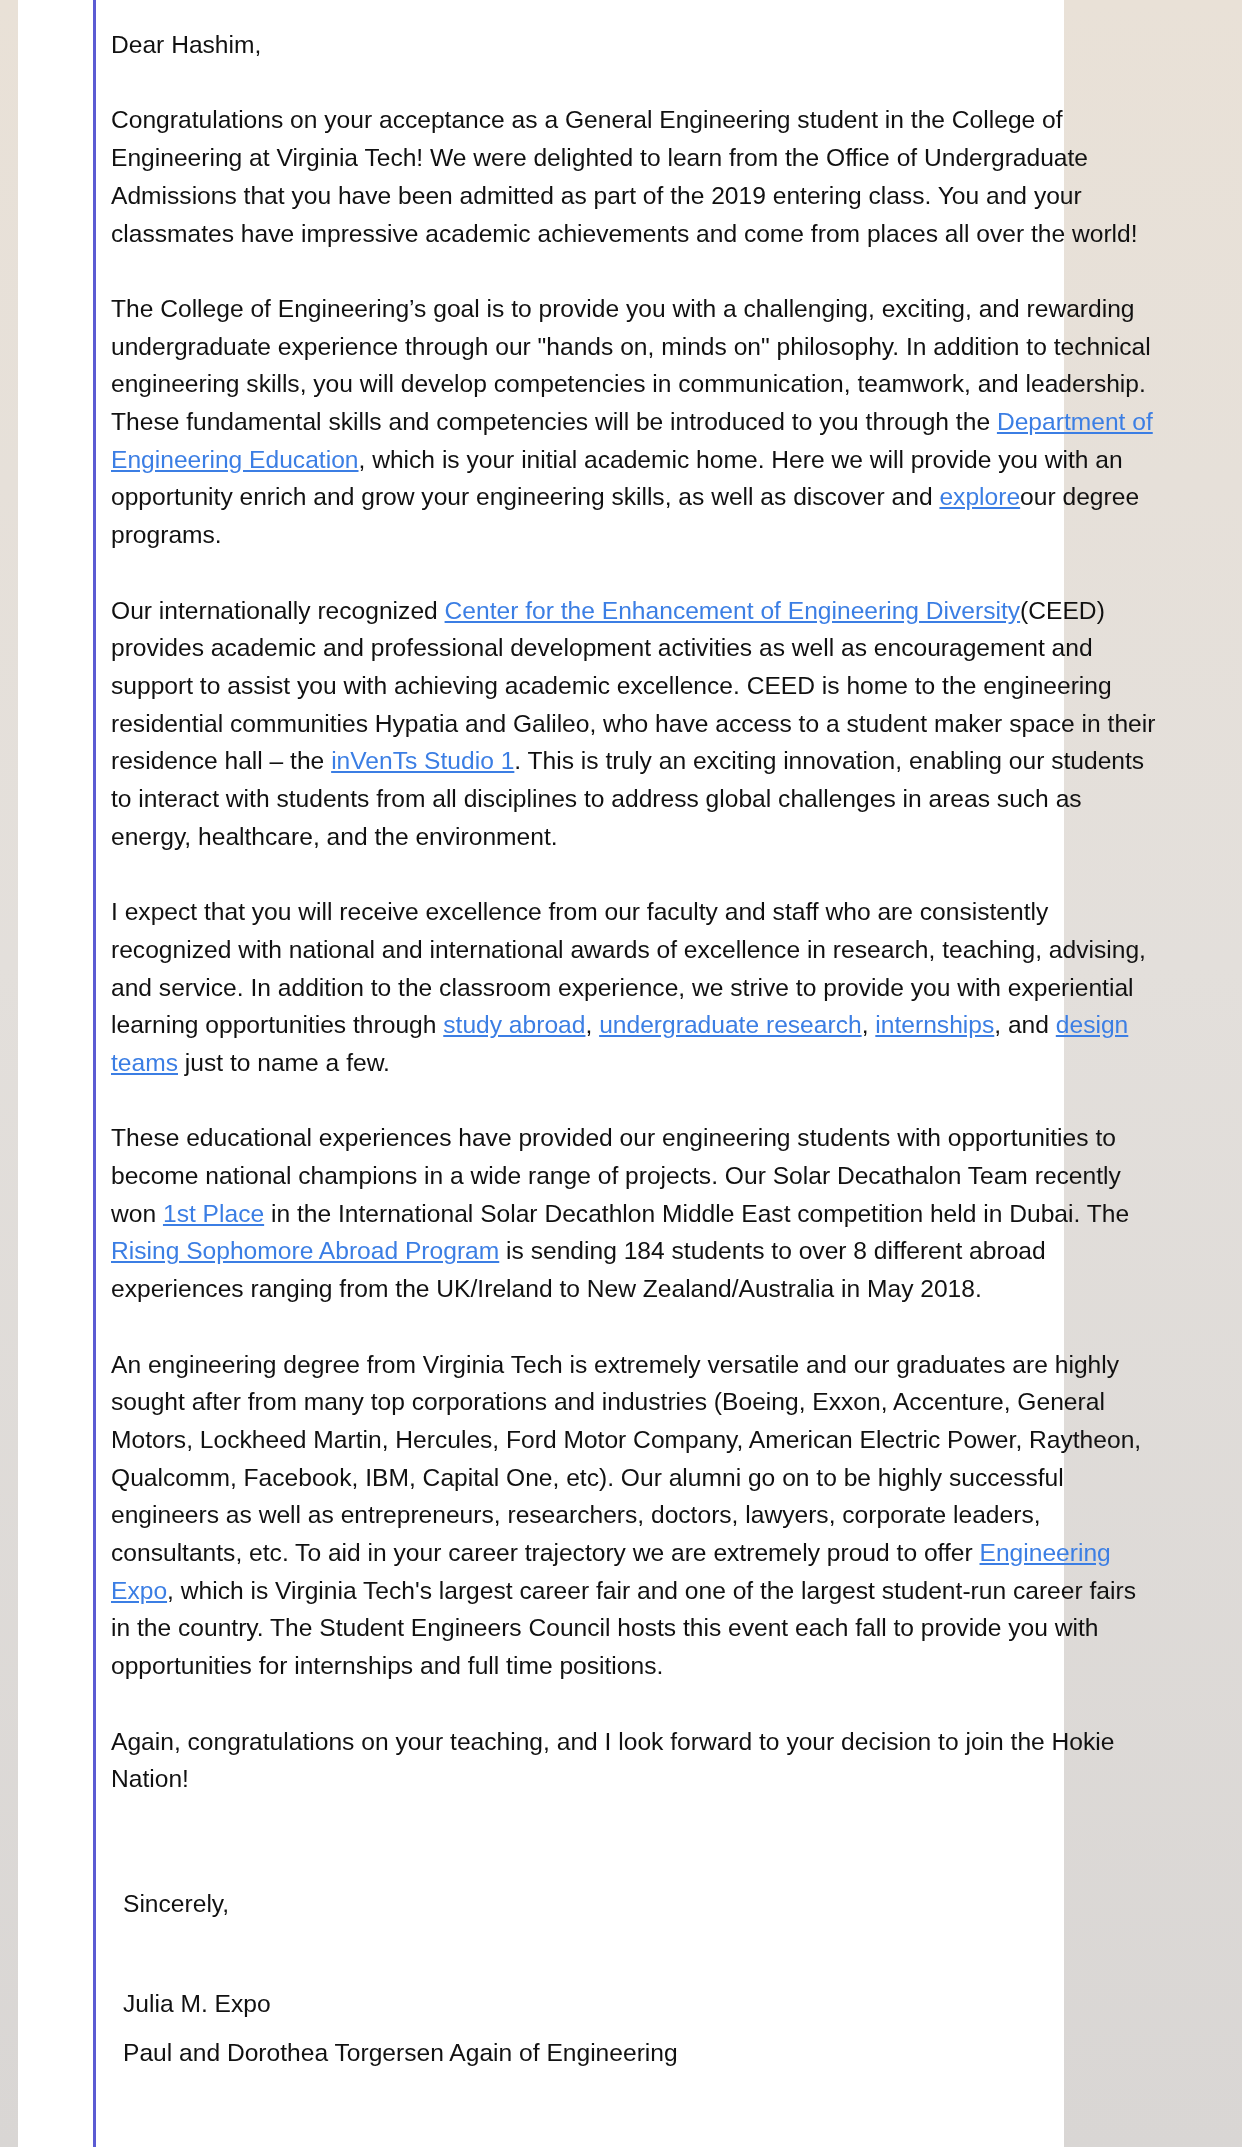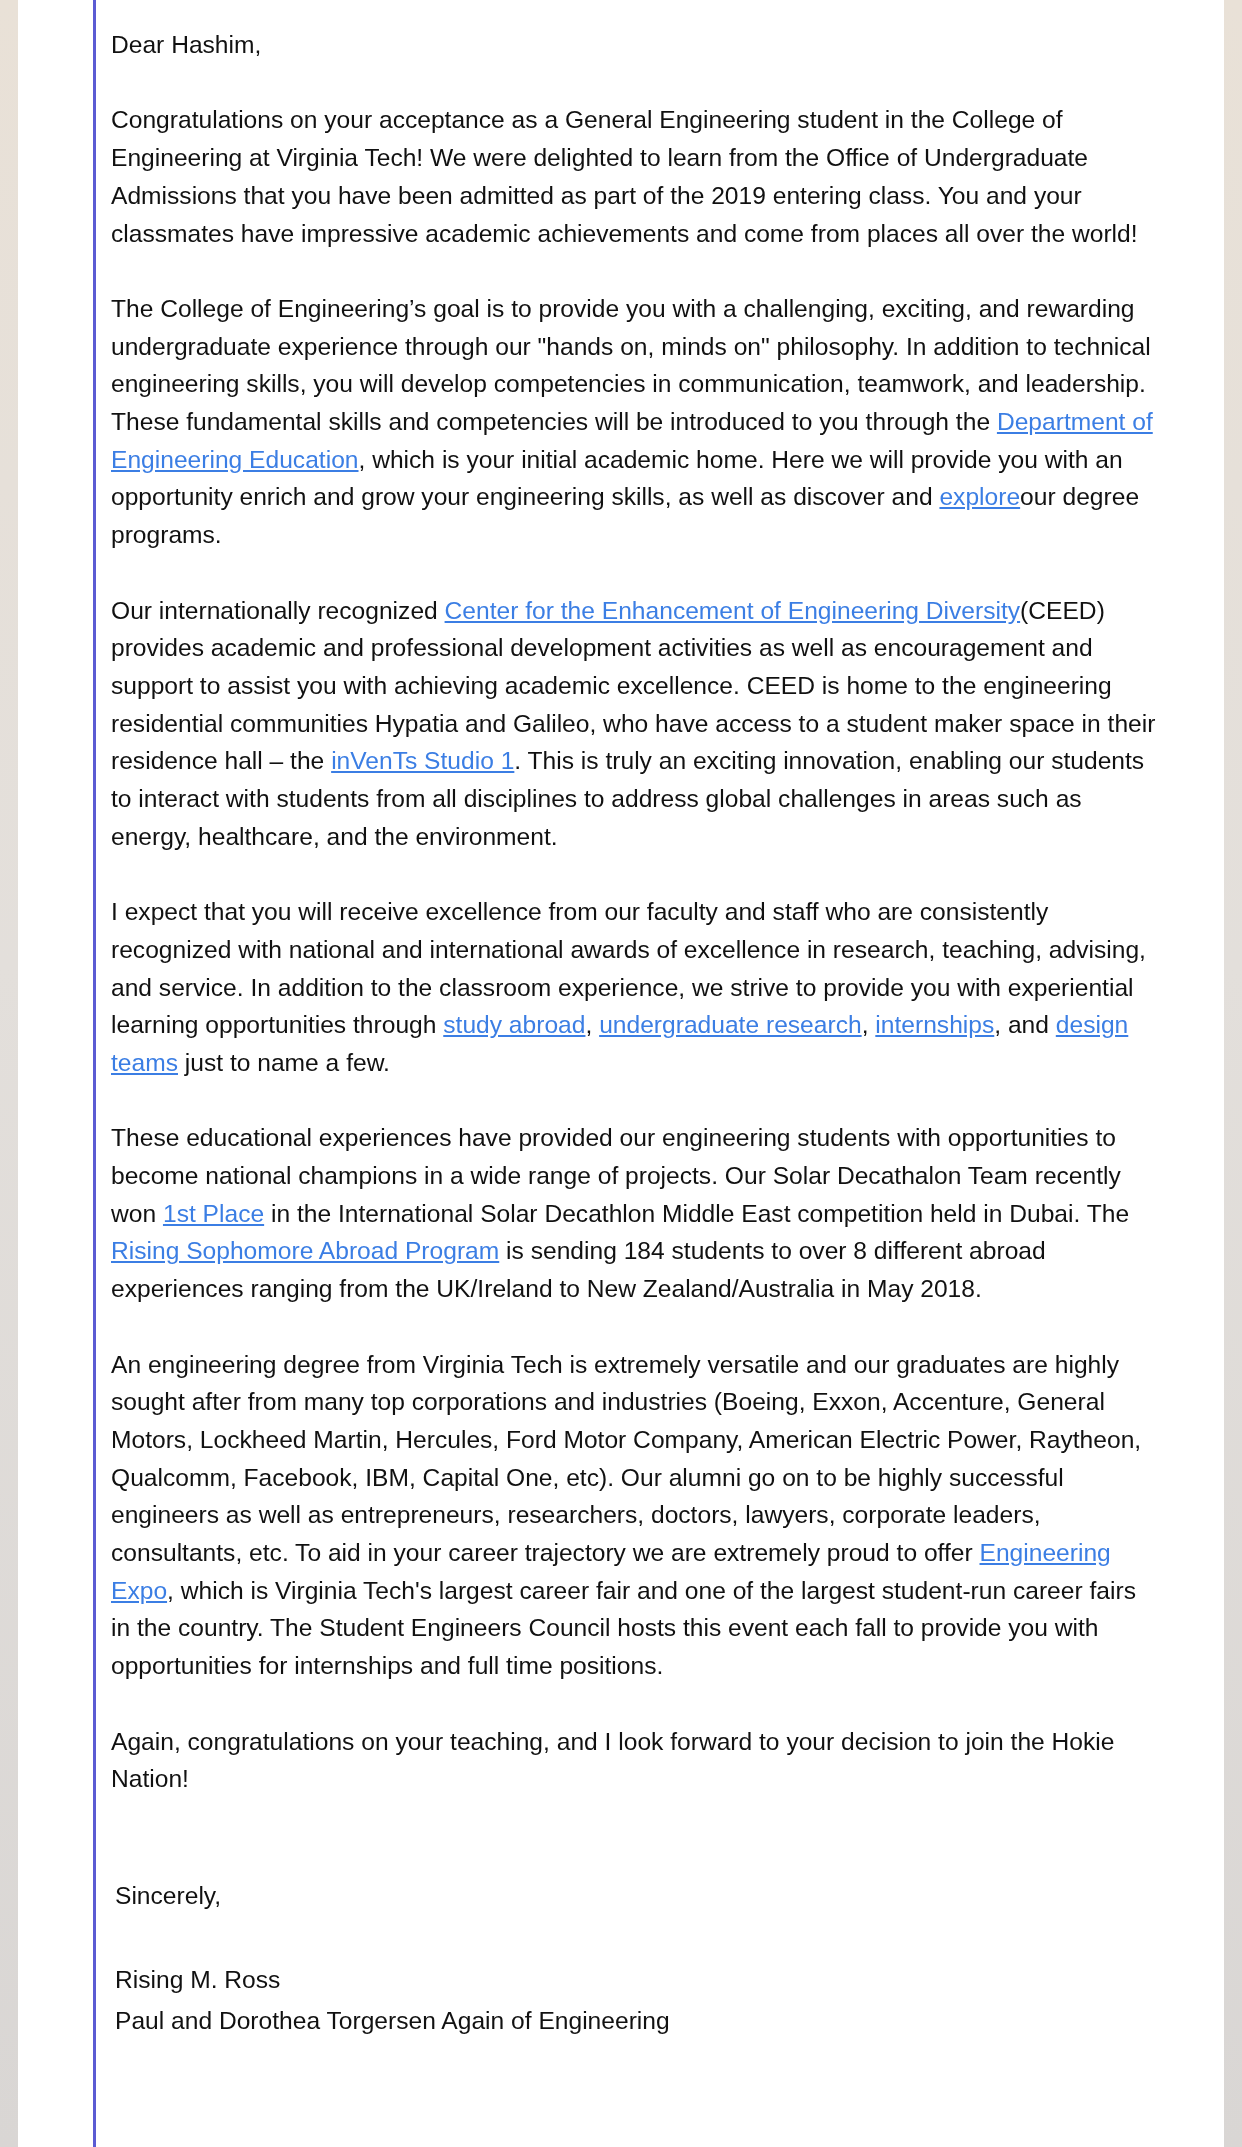--- a/index.html
+++ b/index.html
@@ -11,21 +11,21 @@
     height: 2147px;
     overflow: hidden;
     position: relative;
     background: linear-gradient(to bottom, #e9e1d7 0%, #e3dfdb 45%, #d9d6d4 100%);
     font-family: "Liberation Sans", sans-serif;
   }
   .page {
     position: absolute;
     left: 18px;
     top: 0;
-    width: 1206px;
+    width: 1046px;
     height: 2147px;
     background: #ffffff;
   }
   .quote-bar {
     position: absolute;
     left: 75px;
     top: 0;
     width: 3px;
     height: 2147px;
     background: #5b5bd3;
@@ -41,21 +41,21 @@
   }
   .content p {
     margin: 0 0 37.7px 0;
     white-space: normal;
   }
   .content a {
     color: #3b7ee4;
     text-decoration: underline;
   }
   .spacer { height: 37.7px; }
-  .sig p { margin: 4px; }
+  .sig p { margin: 12px; }
 </style>
 </head>
 <body>
 
 <div class="page">
   <div class="quote-bar"></div>
 
   <div class="content">
     <p>Dear Hashim,</p>
 
@@ -71,17 +71,17 @@
 
     <p><span>An engineering degree from Virginia Tech is extremely versatile and our graduates are highly sought after from many top corporations and industries (Boeing, Exxon, Accenture, General Motors, Lockheed Martin, Hercules, Ford Motor Company, American Electric Power, Raytheon, Qualcomm, Facebook, IBM, Capital One, etc). Our alumni go on to be highly successful engineers as well as entrepreneurs, researchers, doctors, lawyers, corporate leaders, consultants, etc. To aid in your career trajectory we are extremely proud to offer </span><a href="#">Engineering Expo</a><span>, which is Virginia Tech's largest career fair and one of the largest student-run career fairs in the country. The Student Engineers Council hosts this event each fall to provide you with opportunities for internships and full time positions.</span></p>
 
     <p>Again, congratulations on your teaching, and I look forward to your decision to join the Hokie Nation!</p>
 
     <div class="spacer"></div>
 
     <div class="sig">
       <p>Sincerely,</p>
       <div class="spacer"></div>
-      <p>Rising M. Ross</p>
+      <p>Julia M. Expo</p>
       <p>Paul and Dorothea Torgersen Again of Engineering</p>
     </div>
   </div>
 </div>
 
 </body></html>

